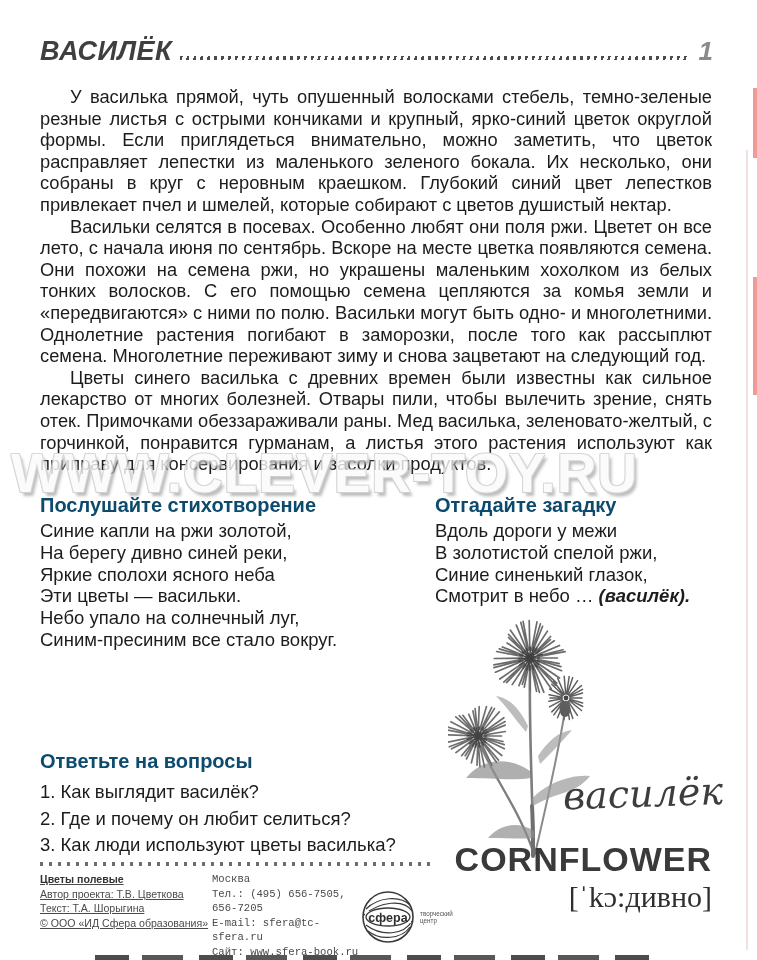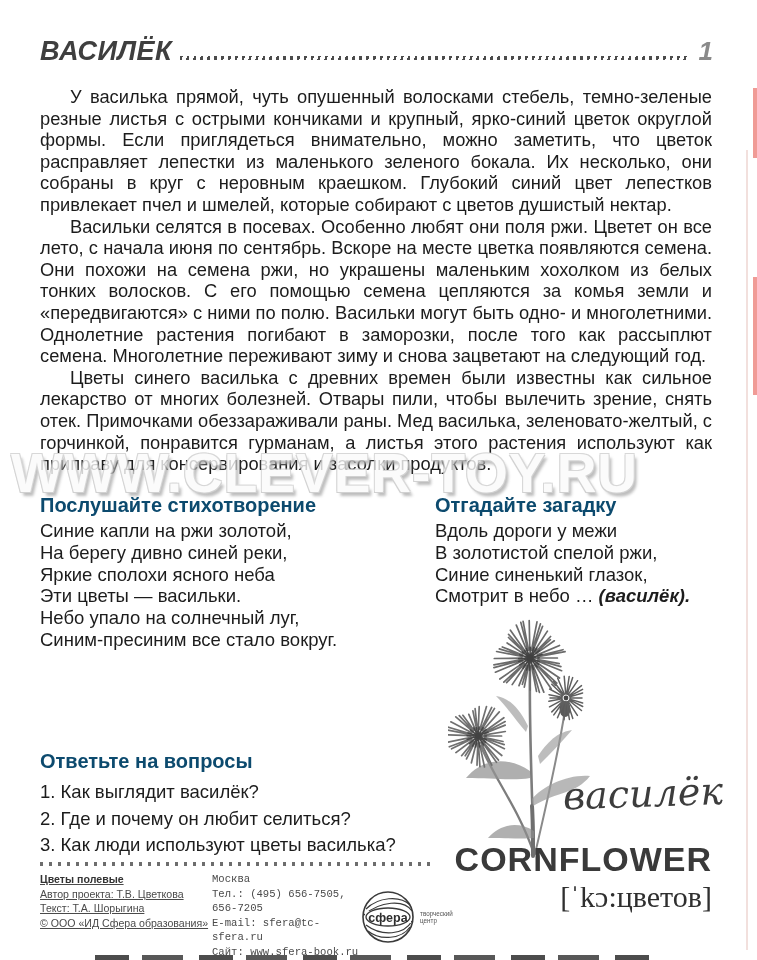--- a/index.html
+++ b/index.html
@@ -126,21 +126,21 @@
     <path stroke="#707070" stroke-width="1.7" fill="none" stroke-linecap="round" d="M37.0 130.0L53.6 130.0M36.8 131.5L55.0 135.5M36.6 132.2L56.2 138.6M36.3 133.0L56.4 142.7M35.4 134.4L53.8 149.5M34.5 135.3L50.5 154.1M34.0 135.7L48.5 156.3M33.0 136.3L43.8 159.1M31.4 136.9L36.5 161.0M30.4 137.0L31.9 160.6M29.8 137.0L29.0 159.3M28.3 136.8L23.4 156.8M26.9 136.3L18.5 152.9M26.2 135.9L17.2 149.8M25.5 135.4L13.6 149.7M24.4 134.2L7.9 146.6M23.7 133.1L3.6 142.8M23.4 132.5L1.3 140.8M23.1 131.4L-1.0 136.3M23.0 129.7L-2.2 128.8M23.1 128.7L-1.6 123.9M23.3 128.0L-0.4 121.1M23.8 126.8L2.8 115.8M24.7 125.4L7.8 110.9M25.3 124.8L11.3 109.7M25.9 124.3L14.9 109.3M27.3 123.6L20.8 108.3M28.6 123.1L24.9 104.9M29.3 123.0L27.1 102.6M30.3 123.0L31.2 100.7M31.9 123.3L38.5 100.5M33.0 123.7L43.7 101.4M33.6 124.0L46.5 102.4M34.6 124.7L51.3 105.9M35.7 126.0L55.9 111.7M36.2 126.7L57.2 115.6M36.5 127.4L57.2 119.1M36.9 128.9L57.3 125.5"></path>
     <path stroke="#474747" stroke-width="1.6" fill="none" stroke-linecap="round" d="M31.0 130.0L38.4 130.0M30.9 130.4L38.4 133.5M30.8 130.6L37.6 136.2M30.5 130.8L35.6 138.8M30.1 131.0L31.6 140.8M29.8 131.0L27.6 141.0M29.5 130.9L24.6 140.1M29.3 130.7L21.5 137.6M29.0 130.3L19.3 133.4M29.0 130.0L19.1 129.8M29.0 129.7L20.1 126.9M29.2 129.4L22.5 123.8M29.5 129.1L25.8 121.9M29.8 129.0L28.5 121.8M30.1 129.0L31.1 121.0M30.5 129.1L35.0 121.6M30.8 129.4L38.3 123.7M30.9 129.6L40.1 126.0"></path>
     <path stroke="#5f5f5f" stroke-width="1.5" fill="none" stroke-linecap="round" d="M122.0 92.0L134.0 92.0M121.8 93.1L134.6 97.0M121.6 93.8L134.7 100.5M121.1 94.5L133.5 104.5M120.2 95.3L129.4 109.4M119.3 95.8L124.8 112.4M118.6 96.0L121.4 113.5M117.6 96.0L116.0 113.7M116.4 95.7L109.5 111.7M115.7 95.2L105.8 108.9M115.1 94.8L103.8 105.9M114.5 93.9L101.5 100.8M114.1 92.8L100.9 95.3M114.0 92.0L102.0 92.1M114.1 91.2L101.0 88.7M114.5 90.1L101.6 83.0M115.1 89.2L103.7 78.2M115.6 88.8L105.7 75.2M116.4 88.3L109.7 72.2M117.7 88.0L116.2 70.3M118.6 88.0L121.2 70.4M119.2 88.2L124.7 71.6M120.2 88.7L129.6 74.7M121.1 89.5L133.5 79.6M121.5 90.1L134.6 83.3M121.8 90.9L134.6 87.0"></path>
     <circle cx="82" cy="52" r="3.4" fill="#3f3f3f"></circle>
     <circle cx="30" cy="130" r="3" fill="#424242"></circle>
     <circle cx="118" cy="92" r="2.4" fill="#464646"></circle>
   </svg>
 
   <div class="flower-script">василёк</div>
   <div class="flower-en">CORNFLOWER</div>
-  <div class="flower-tr">[ˈkɔ:цветов]</div>
+  <div class="flower-tr">[ˈkɔ:дивно]</div>
 
   <div class="footer">
     <div class="footer-dots"></div>
     <div class="footer-cols">
       <div class="fcol1">
         <div class="fbold">Цветы полевые</div>
         <div>Автор проекта: Т.В. Цветкова</div>
         <div>Текст: Т.А. Шорыгина</div>
         <div>© ООО «ИД Сфера образования»</div>
       </div>

